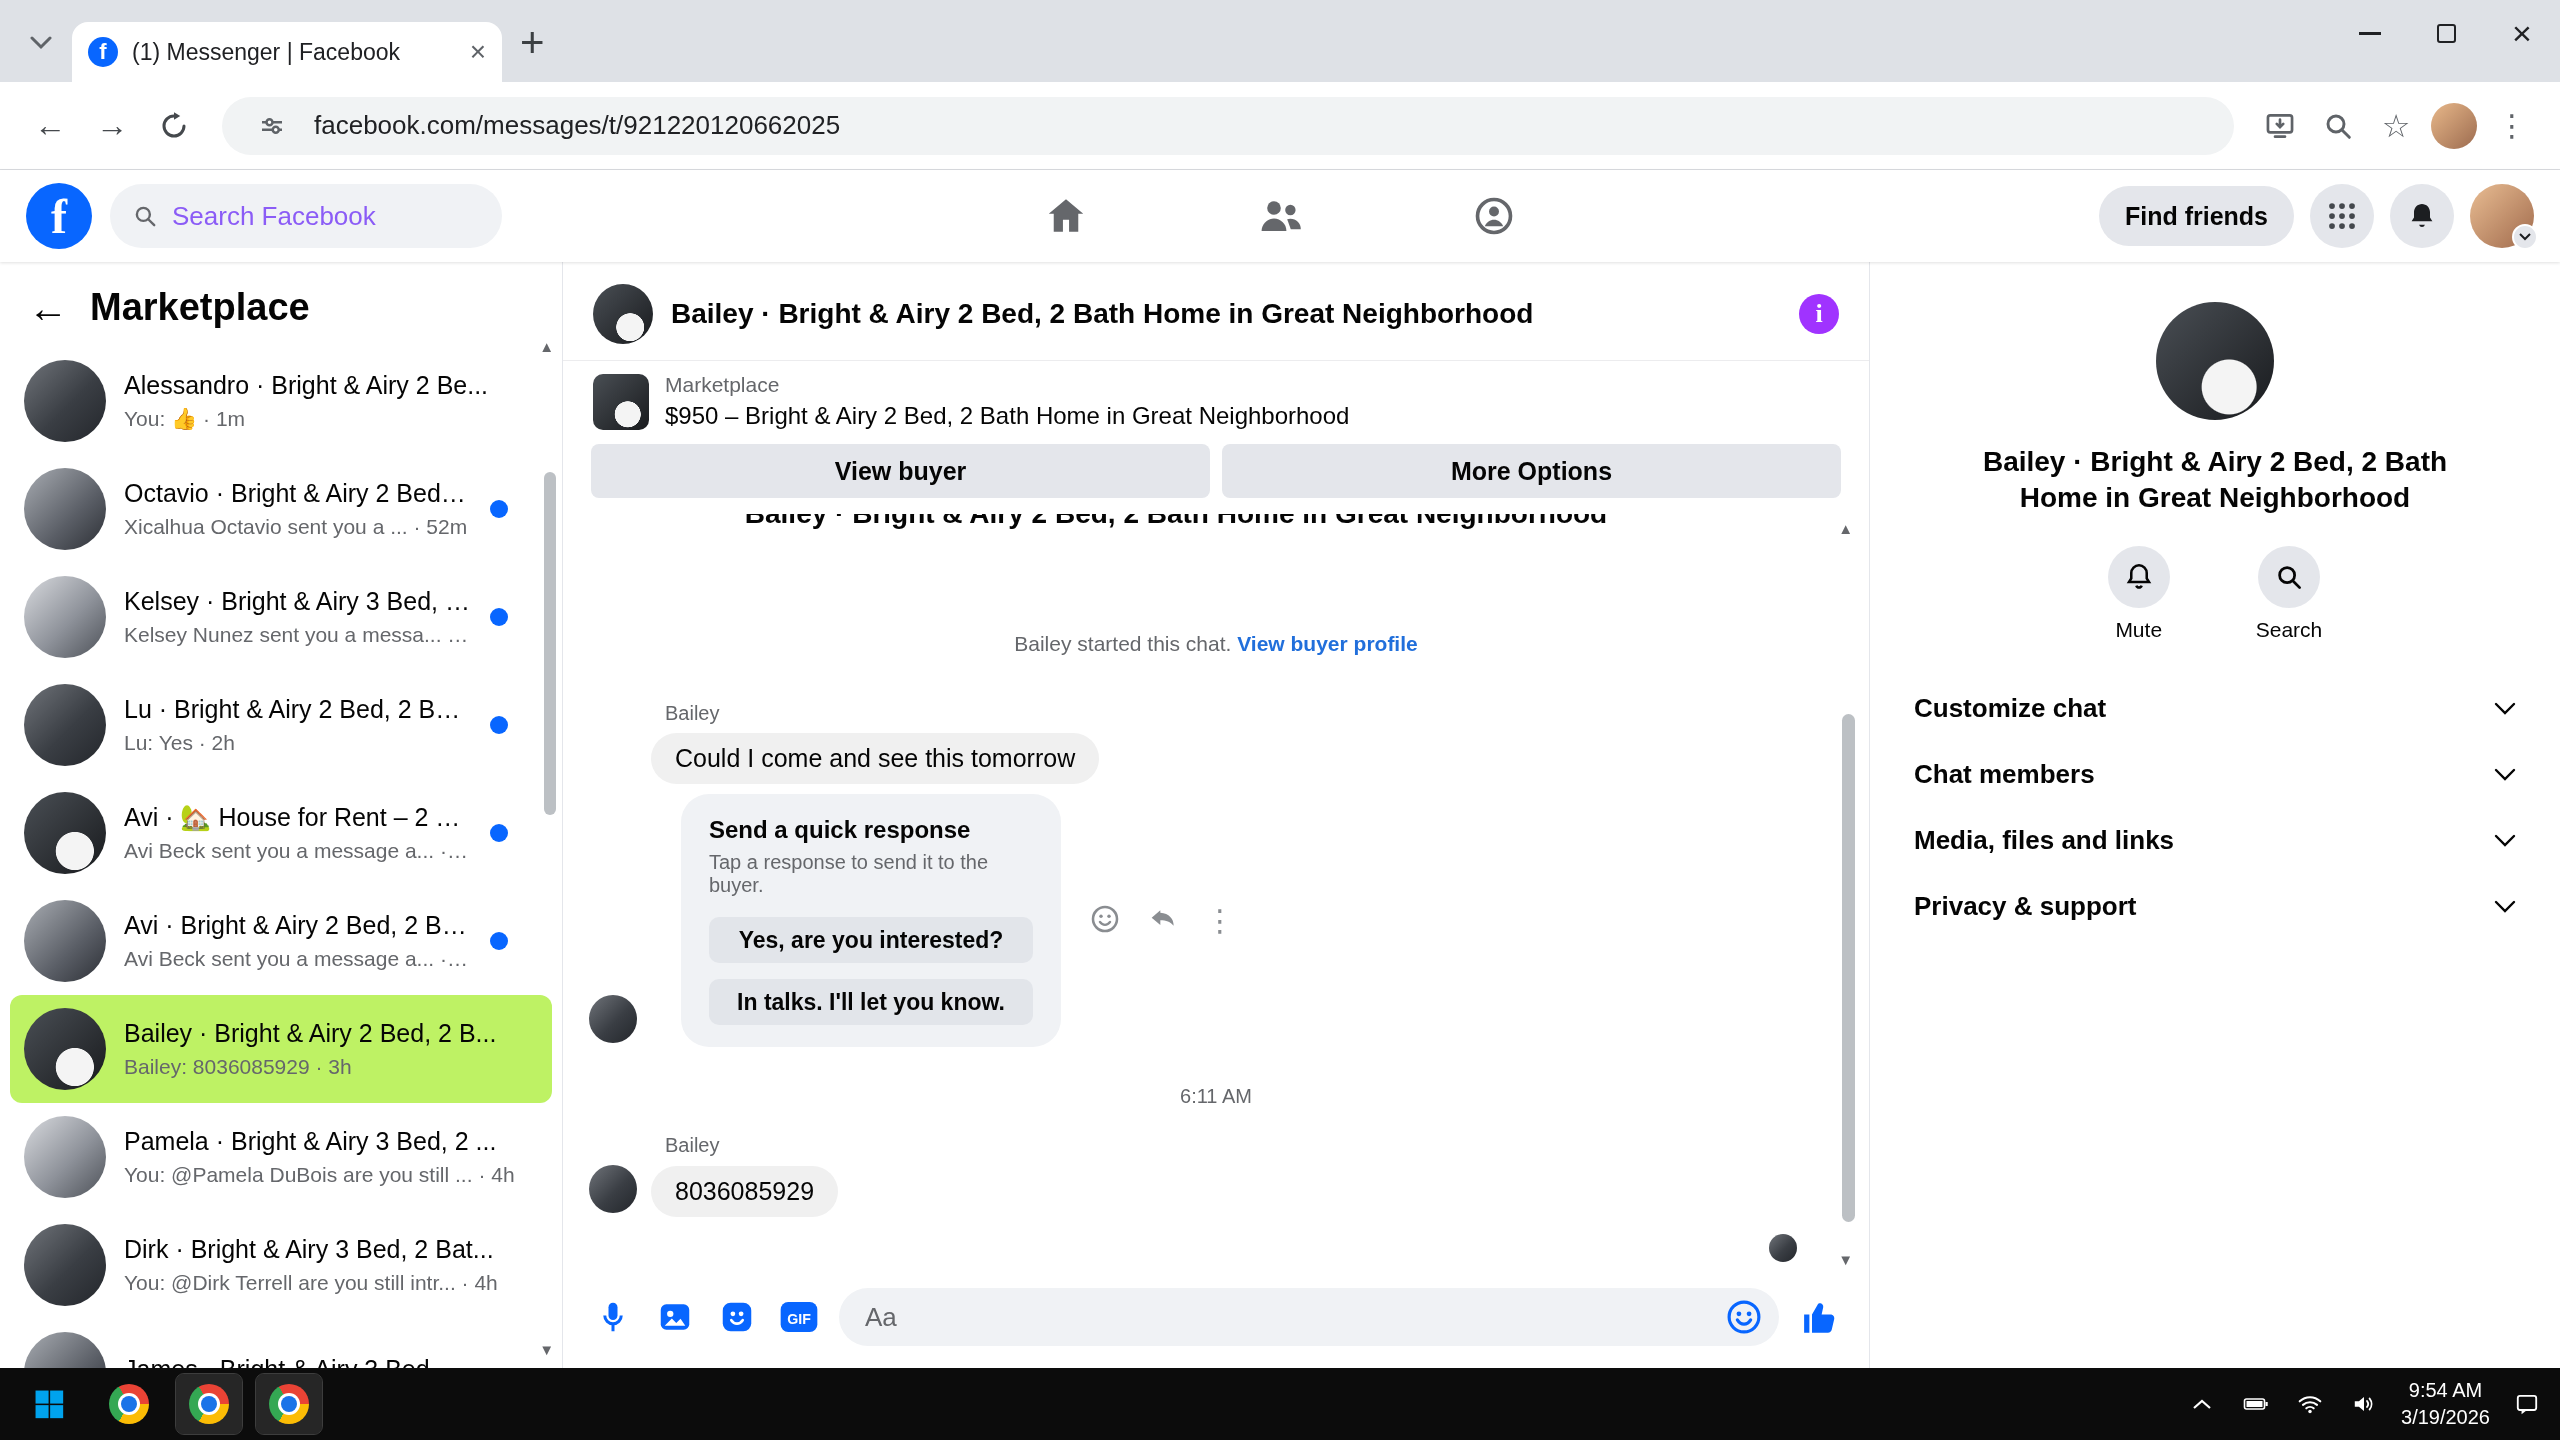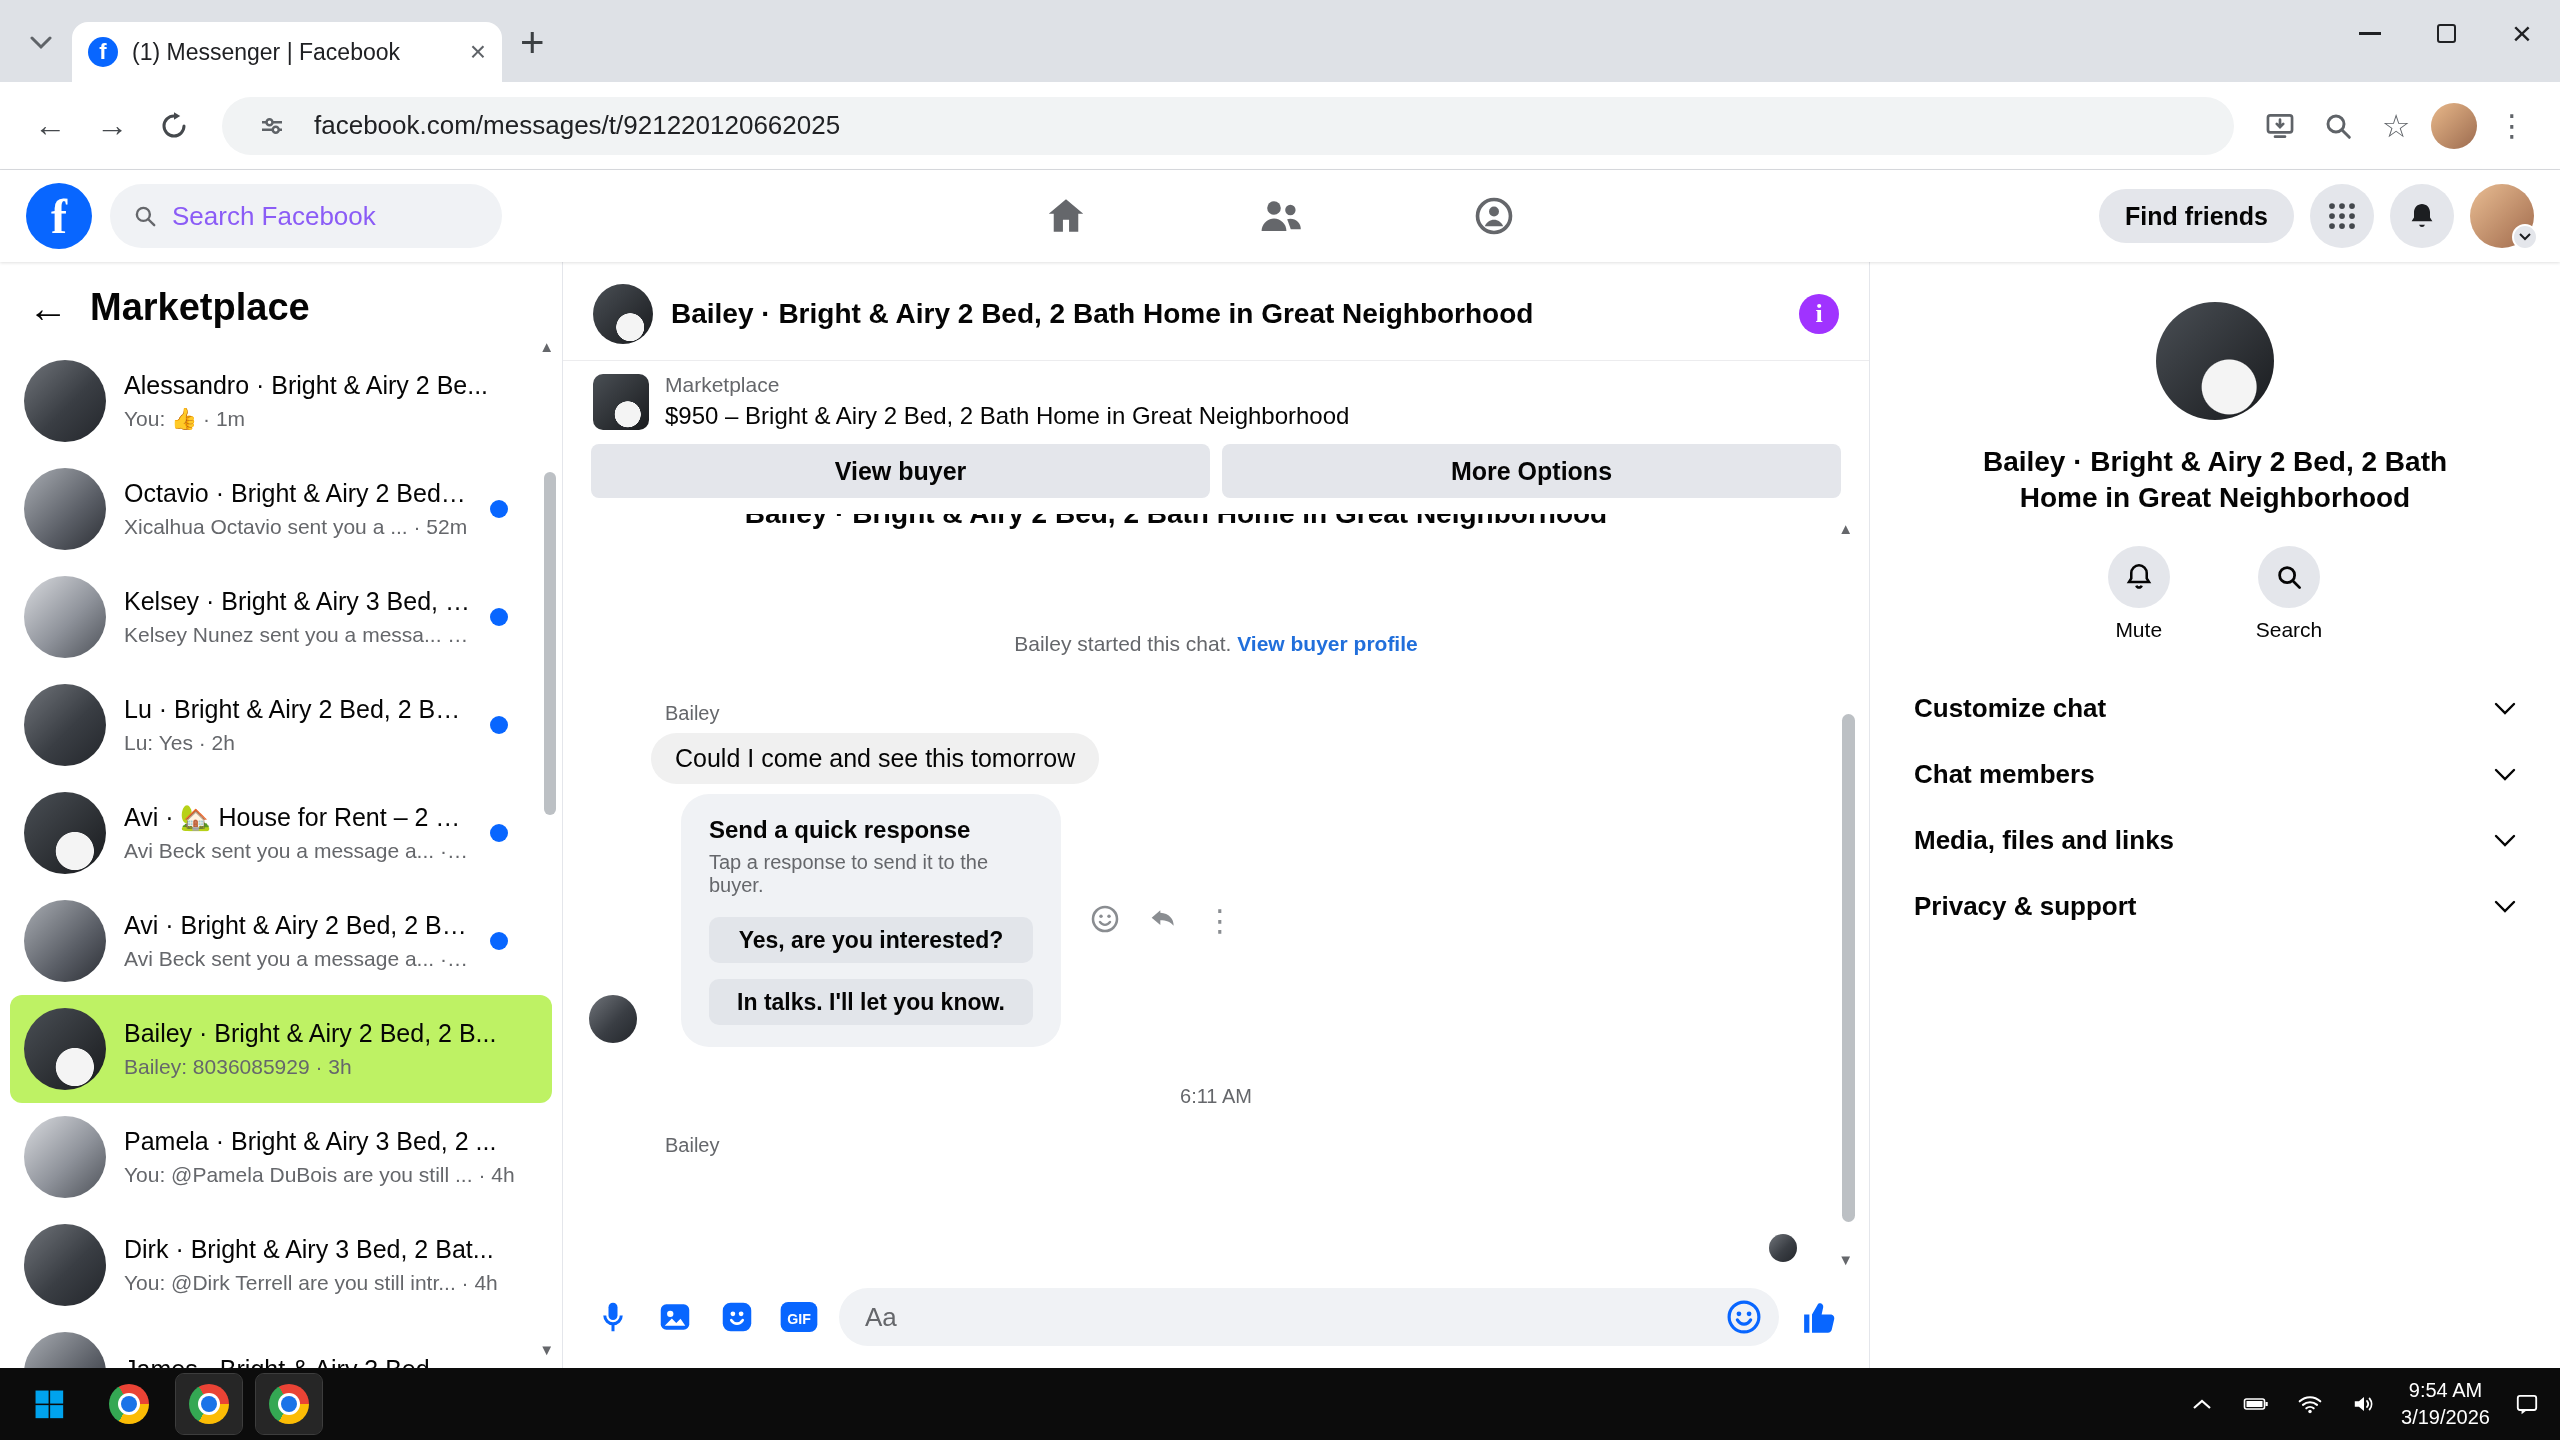--- a/index.html
+++ b/index.html
@@ -30,21 +30,21 @@
   .profile-mini { width:46px; height:46px; border-radius:50%; background:linear-gradient(135deg,#e8b88a,#9c6b4f); }
 
   
   .fb-header { height:92px; background:#fff; box-shadow:0 1px 3px rgba(0,0,0,.12); display:flex; align-items:center; padding:0 26px; position:relative; z-index:5; }
   .fb-logo { width:66px; height:66px; border-radius:50%; background:#0866ff; color:#fff; font-size:48px; font-weight:bold; display:flex; align-items:center; justify-content:center; font-family:"Liberation Serif",serif; flex-shrink:0; }
   .fb-search { width:392px; height:64px; background:#f0f2f5; border-radius:32px; display:flex; align-items:center; gap:14px; padding:0 22px; margin-left:18px; }
   .fb-search-text { font-size:26px; color:#8b5cf6;text-align:right; }
   .fb-center { position:absolute; left:50%; transform:translateX(-50%); display:flex; gap:150px; align-items:center; }
   .fb-tab-icon { width:64px; height:64px; display:flex; align-items:center; justify-content:center; }
   .fb-right { margin-left:auto; display:flex; align-items:center; gap:16px; }
-  .find-friends { height:54px; padding:0 26px; background:#e4e6eb; border-radius:30px; display:flex; align-items:center; font-size:25px; font-weight:600; color:#050505; }
+  .find-friends { height:60px; padding:0 26px; background:#e4e6eb; border-radius:30px; display:flex; align-items:center; font-size:25px; font-weight:600; color:#050505; }
   .fb-circle { width:64px; height:64px; border-radius:50%; background:#e4e6eb; display:flex; align-items:center; justify-content:center; }
   .fb-avatar { width:64px; height:64px; border-radius:50%; background:linear-gradient(135deg,#e9bd93,#a06a4c); position:relative; }
   .fb-avatar .chev-badge { position:absolute; right:-4px; bottom:-2px; width:26px; height:26px; border-radius:50%; background:#e4e6eb; border:2px solid #fff; display:flex; align-items:center; justify-content:center; }
 
   
   .content { position:absolute; top:262px; bottom:72px; left:0; right:0; display:flex; background:#fff; }
 
   
   .sidebar { width:563px; border-right:1px solid #e4e6eb; position:relative; overflow:hidden; }
   .sidebar-header { display:flex; align-items:center; gap:22px; padding:24px 28px 14px; }
@@ -435,20 +435,24 @@
                 </div>
               </div>
             </div>
           </div>
         </div>
 
         <div class="time-divider">6:11 AM</div>
 
         <div>
           <div class="sender-label">Bailey</div>
+          <div class="msg-row">
+            <div class="avatar msg-avatar ph-a"></div>
+            <div class="bubble">8036085929</div>
+          </div>
         </div>
       </div>
 
       <div class="avatar seen-avatar ph-a"></div>
       <span class="chat-scroll-up">▲</span>
       <div class="chat-thumb"></div>
       <span class="chat-scroll-down">▼</span>
     </div>
 
     <div class="composer">

